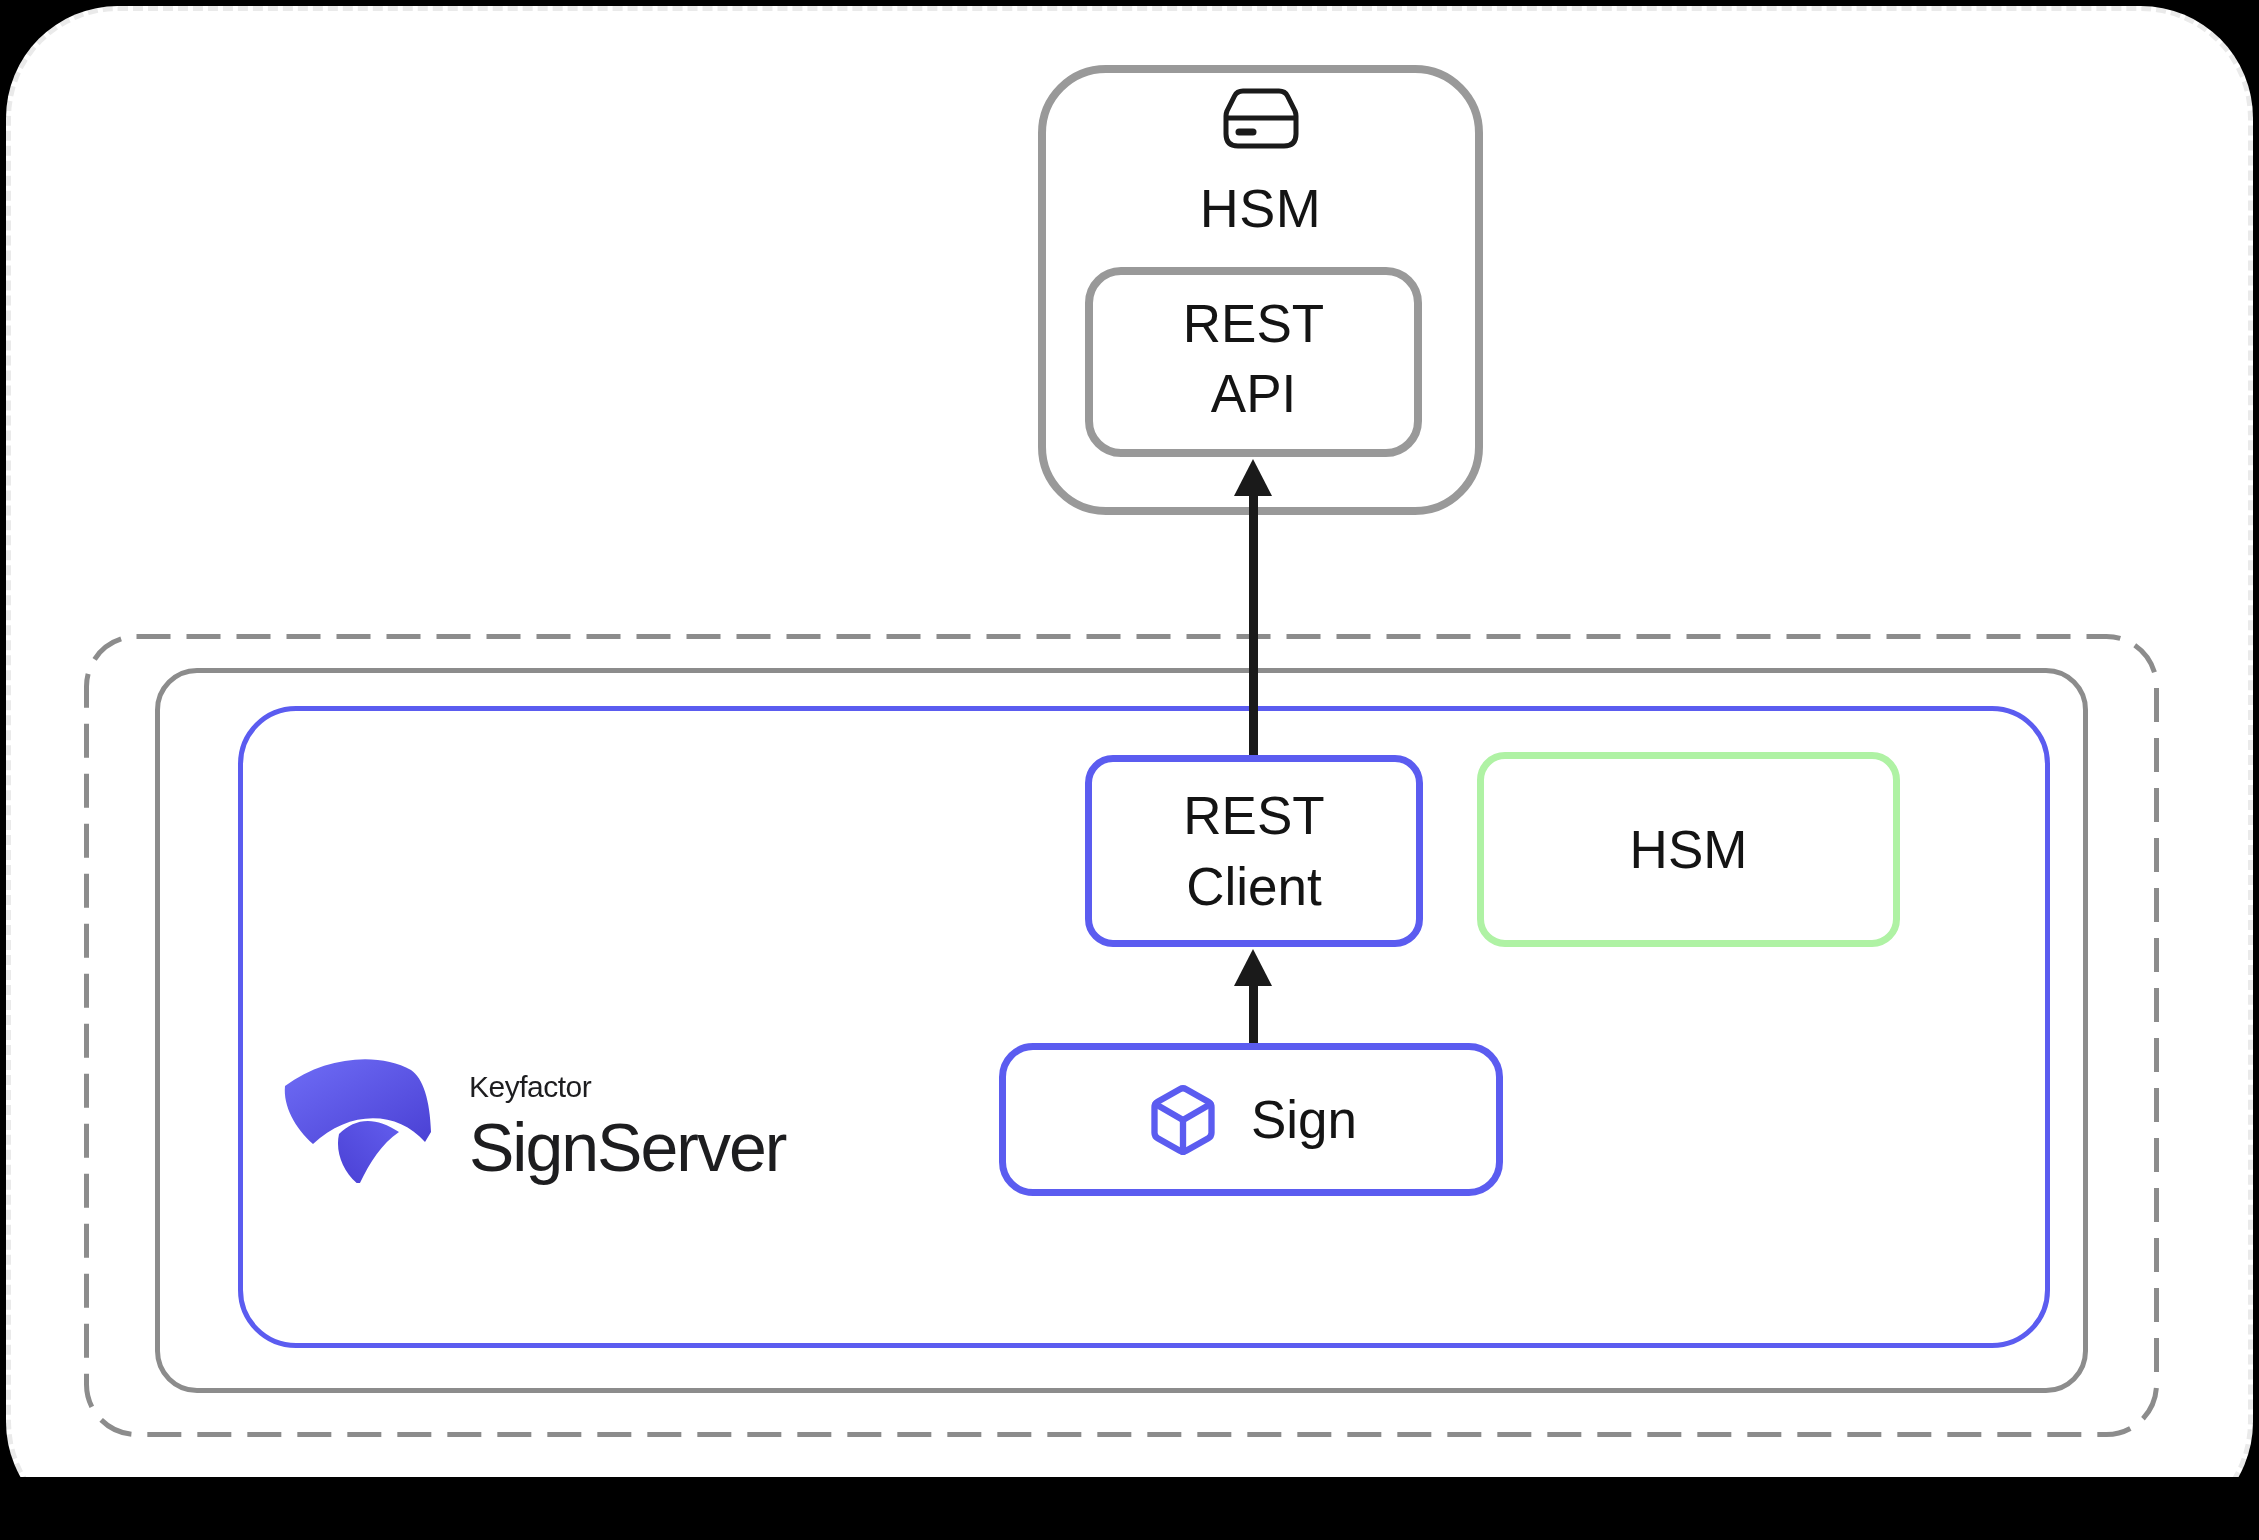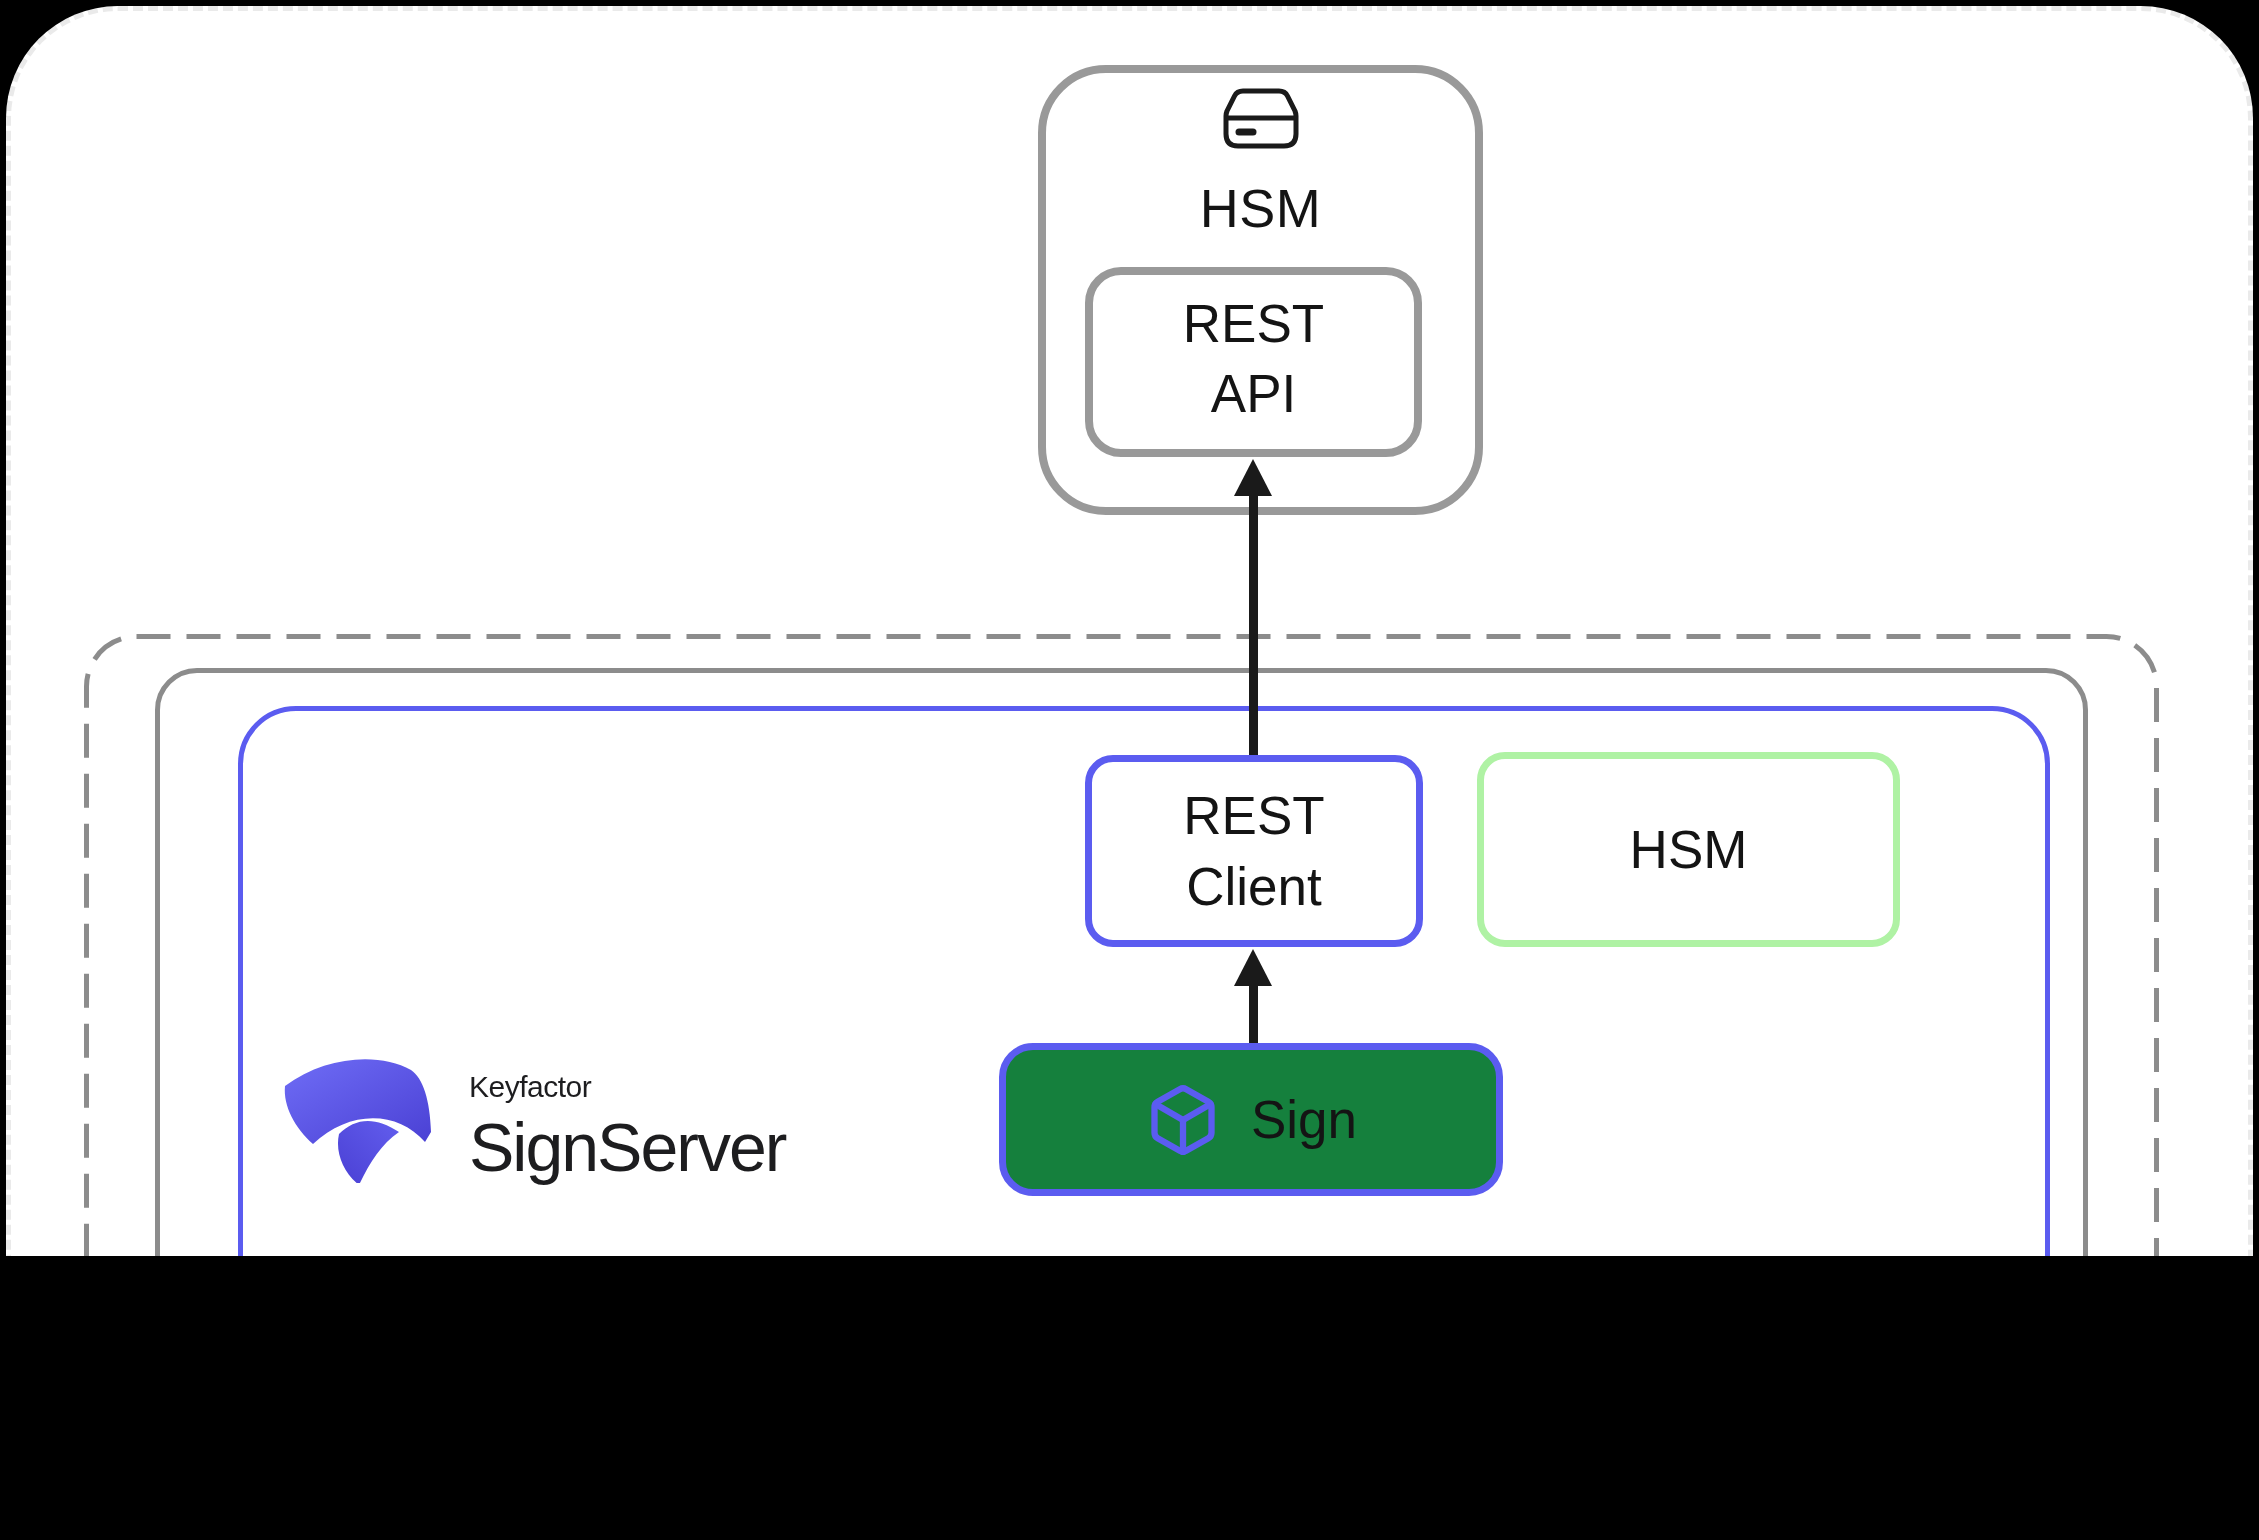--- a/index.html
+++ b/index.html
@@ -4,21 +4,21 @@
 <style>
   html, body {
     margin: 0;
     padding: 0;
     background: #000000;
     font-family: "Liberation Sans", sans-serif;
   }
   .canvas {
     position: relative;
     width: 2259px;
-    height: 1256px;
+    height: 1477px;
     background: #000000;
     overflow: hidden;
   }
   .card {
     position: absolute;
     left: 6px; top: 6px;
     width: 2247px; height: 1528px;
     box-sizing: border-box;
     background: #ffffff;
     border: 5px dashed #eaeaea;
@@ -68,21 +68,21 @@
     border: 7px solid #aff2a4; border-radius: 28px;
     display: flex; flex-direction: column; align-items: center; justify-content: center;
     font-size: 53px; line-height: 1.34; color: #141414;
   }
   .sign-box {
     left: 999px; top: 1043px; width: 504px; height: 153px;
     border: 7px solid #5b5cf0; border-radius: 34px;
     display: flex; flex-direction: row; align-items: center; justify-content: center;
     gap: 30px;
     font-size: 53px; color: #141414;
-    background: #15803d;
+    background: #ffffff;
   }
 
   
   .arrow-shaft { width: 9px; background: #1a1a1a; }
   .arrow-head {
     width: 0; height: 0;
     border-left: 19px solid transparent;
     border-right: 19px solid transparent;
     border-bottom: 37px solid #1a1a1a;
   }

